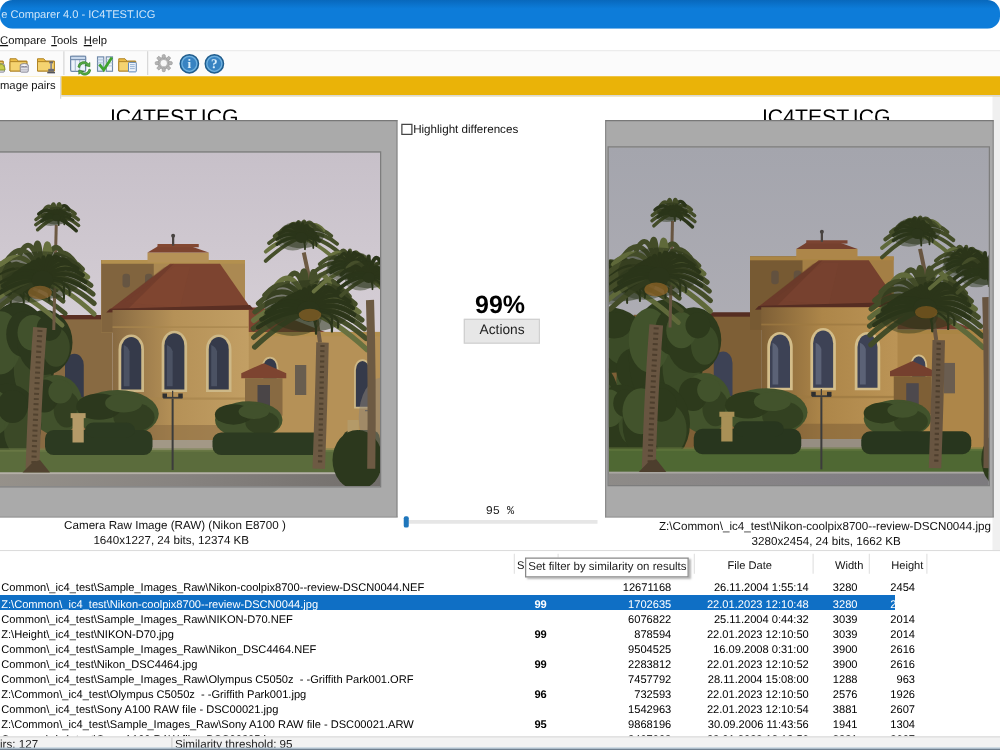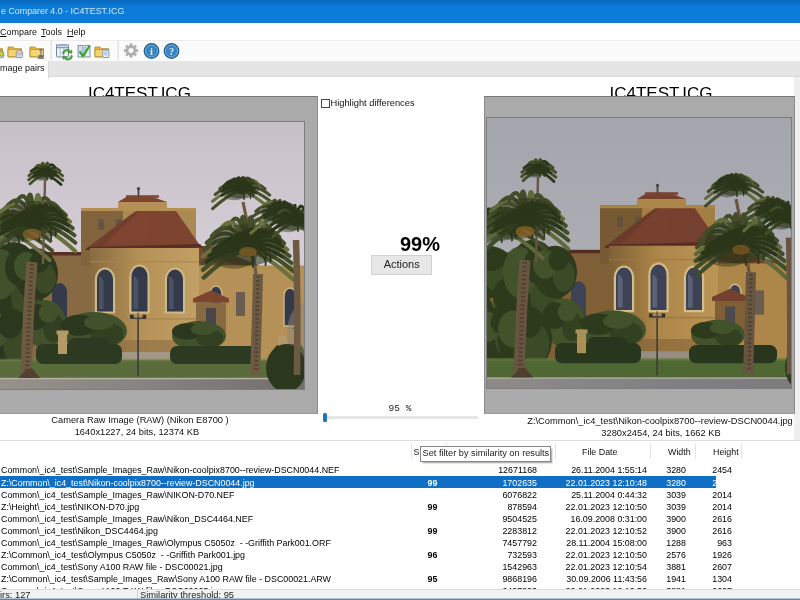--- a/index.html
+++ b/index.html
@@ -1,41 +1,41 @@
 <!DOCTYPE html>
 <html><head><meta charset="utf-8">
 <style>
 html,body { margin:0; padding:0; }
 body { width:800px; height:600px; overflow:hidden; position:relative;
   font-family:"Liberation Sans", sans-serif; background:#fff; }
 .abs { position:absolute; }
 
-#title { left:0; top:0; width:800px; height:23px; background:linear-gradient(#0868bc,#0d7cd9 30%,#0d7cd9); }
+#title { left:0; top:0; width:800px; height:23px; background:linear-gradient(#0868bc,#0d7cd9 30%,#0d7cd9);border-radius:10px; }
 #title span { position:absolute; left:1px; top:6px; font-size:8.9px; color:#cfe5f8; white-space:pre; }
 
 #menu { left:0; top:23px; width:800px; height:17px; background:#fff; font-size:9px; color:#111; }
 #menu span { position:absolute; top:4px; }
 u { text-decoration:underline; }
 
 #toolbar { left:0; top:39.5px; width:800px; height:21px; background:#fbfbfb; border-top:1px solid #ececec; }
 
-#tabs { left:0; top:61px; width:800px; height:15px; background:#e5e5e5; border-bottom:1px solid #d9d9d9; }
+#tabs { left:0; top:61px; width:800px; height:15px; background:#eab308; border-bottom:1px solid #d9d9d9; }
 #tab1 { position:absolute; left:0; top:0; width:48px; height:16px; z-index:2; background:#fff; border-right:1px solid #d9d9d9; font-size:9px; color:#111; padding-top:2px; }
 
 .plabel { font-size:17px; font-weight:normal; color:#000; top:83.5px; width:200px; text-align:center; }
 
 .gpanel { top:95.5px; height:316px; background:#aaaaaa; border-top:1px solid #787878; border-bottom:1px solid #9a9a9a; }
 #gpL { left:-20px; width:337px; border-right:1px solid #8b8b8b; }
 #gpR { left:483.5px; width:309px; border-left:1px solid #8b8b8b; border-right:1px solid #8b8b8b; }
 
 .cap { font-size:9.3px; color:#111; text-align:center; white-space:pre; }
 
 #chk { left:320.5px; top:98.5px; width:7px; height:7px; border:1px solid #454545; background:#fff; }
 #chklbl { left:330.5px; top:97.5px; font-size:9.3px; color:#111; }
-#pct { left:317px; top:233px; width:166px; text-align:center; font-size:20px; font-weight:bold; color:#000;margin-left:20px; }
+#pct { left:317px; top:233px; width:166px; text-align:center; font-size:20px; font-weight:bold; color:#000; }
 #actions { left:371.4px; top:255px; width:58.6px; height:18px; background:#e7e7e7; border:1px solid #d0d0d0; font-size:11px; color:#222; text-align:center; line-height:17px; }
 #sl95 { left:317px; top:402.5px; width:166px; text-align:center; font-size:9.5px; color:#222;font-family:Liberation Mono, monospace; }
 #sltrack { left:322.5px; top:415.5px; width:155.5px; height:3.6px; background:#e6e6e6; }
 #slthumb { left:322.5px; top:413px; width:4.6px; height:8.6px; background:#1f76bc; border-radius:1.5px; }
 
 #thead { left:0; top:441px; width:800px; height:19.5px; background:#fff; font-size:8.9px; color:#111; }
 #thead span { position:absolute; top:6px; }
 .vline { position:absolute; top:443px; height:16px; width:1px; background:#e4e4e4; }
 .row { position:absolute; left:0; width:716px; height:12.1px; font-size:8.9px; color:#000; white-space:pre; }
 .row span { position:absolute; top:2px; }

